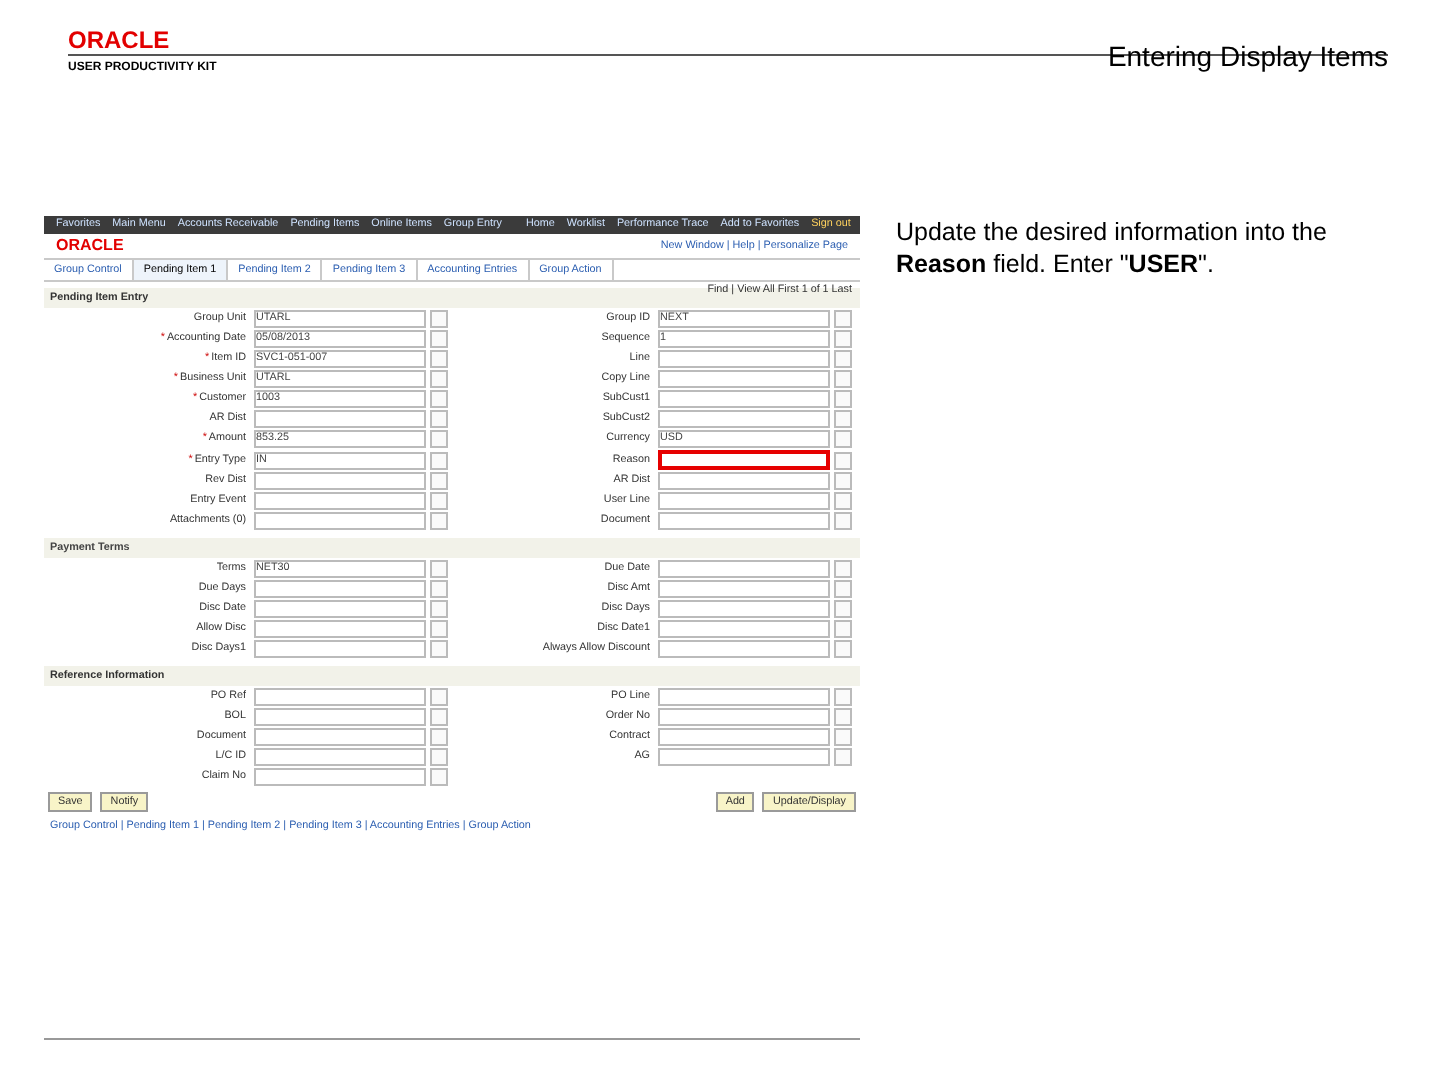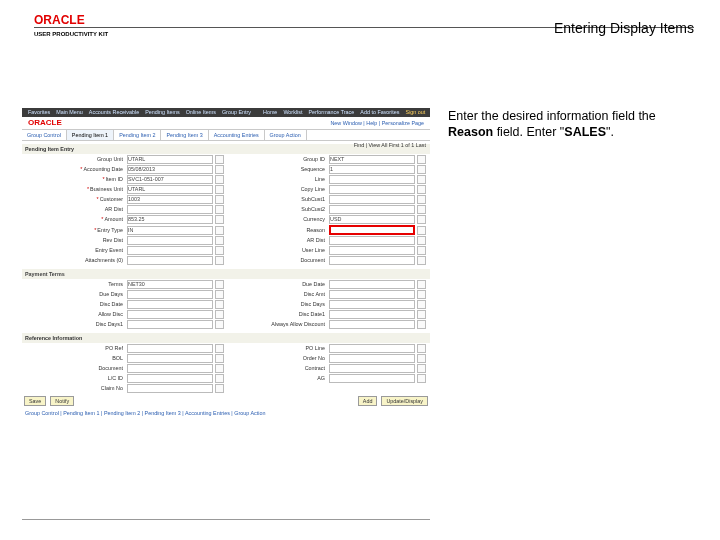--- a/index.html
+++ b/index.html
@@ -323,18 +323,18 @@
         <span style="flex:1"></span>
         <span class="btn">Add</span>
         <span class="btn">Update/Display</span>
       </div>
       <div class="crumb">Group Control | Pending Item 1 | Pending Item 2 | Pending Item 3 | Accounting Entries | Group Action</div>
     </div>
   </div>
 
   <div class="panel">
     <p class="instr">
-      <span>Enter the desired information field the </span><span class="bold">Reason</span><span> field. Enter "</span><span class="bold">SALES</span><span>".</span>
+      <span>Update the desired information into the </span><span class="bold">Reason</span><span> field. Enter "</span><span class="bold">USER</span><span>".</span>
     </p>
   </div>
 </div>
 
 </div>
 
 </body></html>

